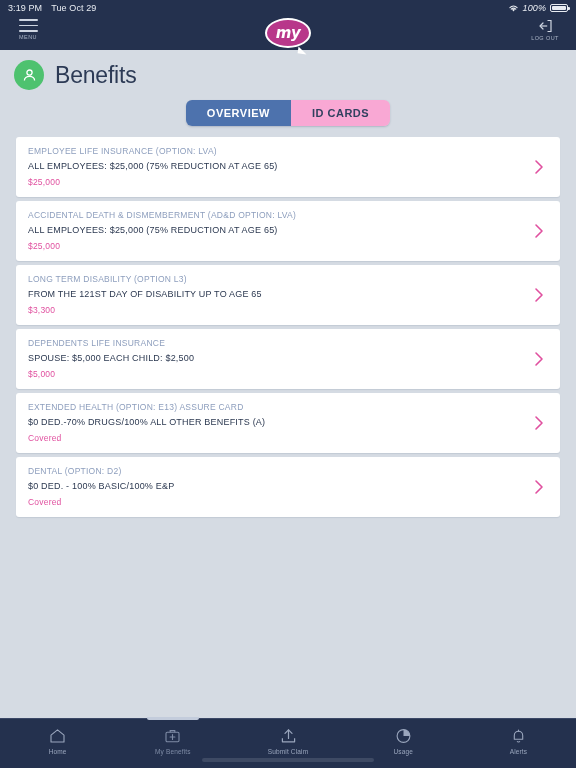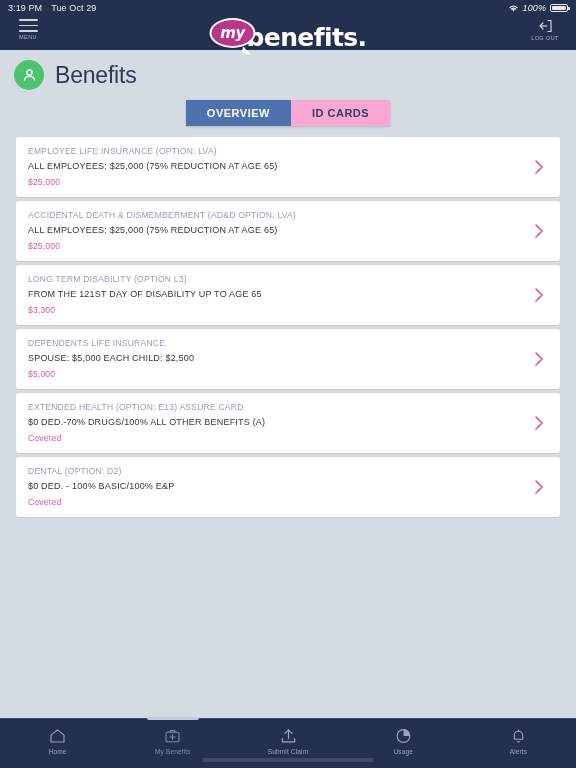--- a/index.html
+++ b/index.html
@@ -138,21 +138,21 @@
     font-size: 23px;
     font-weight: normal;
     color: #2c3a55;
     letter-spacing: -0.2px;
   }
 
   
   .tabswrap { display: flex; justify-content: center; margin-top: 2px; margin-bottom: 11px; }
   .tabs {
     display: flex;
-    border-radius: 0;
+    border-radius: 6px;
     overflow: hidden;
     box-shadow: 0 1px 2px rgba(40,55,85,0.22);
   }
   .tab {
     font-size: 11px;
     font-weight: bold;
     letter-spacing: 0.5px;
     padding: 7px 21px;
     cursor: pointer;
     background: #f9a8d4;
@@ -267,21 +267,20 @@
         <span></span>
         <span></span>
     </span>
     <span>MENU</span>
   </div>
 
   <div class="logo">
     <span class="logo-bubble">
       <span>my</span>
     </span>
-    <span class="logo-word">benefits.</span>
   </div>
 
   <div class="hdr-btn hdr-logout">
     <svg width="15" height="14" viewBox="0 0 15 14">
       <path d="M9.5 1.5 H13 V12.5 H9.5" stroke="#cfd6e2" stroke-width="1.2" fill="none"></path>
       <path d="M2 7 H9.2" stroke="#cfd6e2" stroke-width="1.2" fill="none"></path>
       <path d="M5 4 L2 7 L5 10" stroke="#cfd6e2" stroke-width="1.2" fill="none" stroke-linejoin="round" stroke-linecap="round"></path>
     </svg>
     <span>LOG OUT</span>
   </div>

